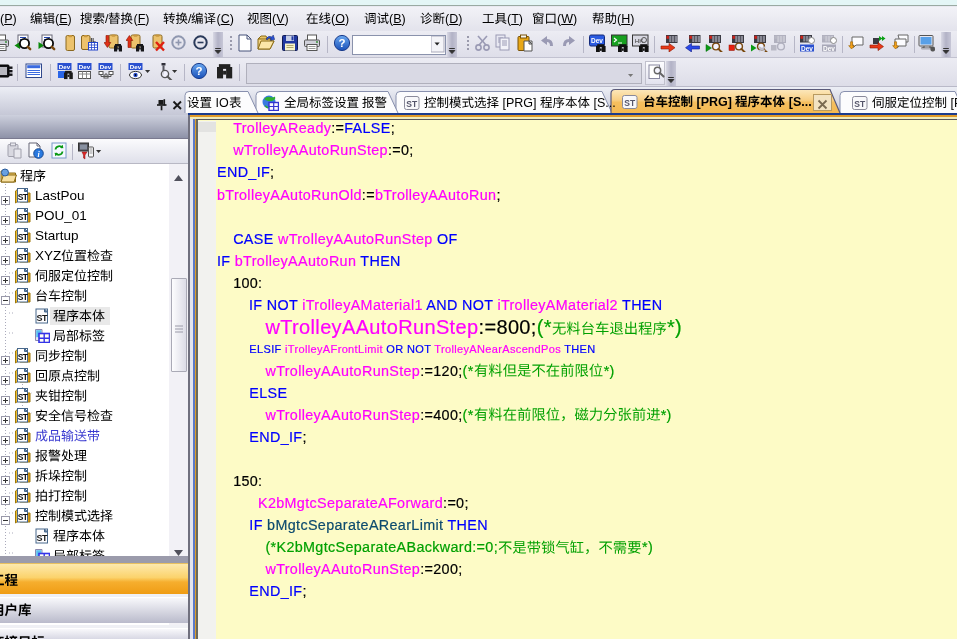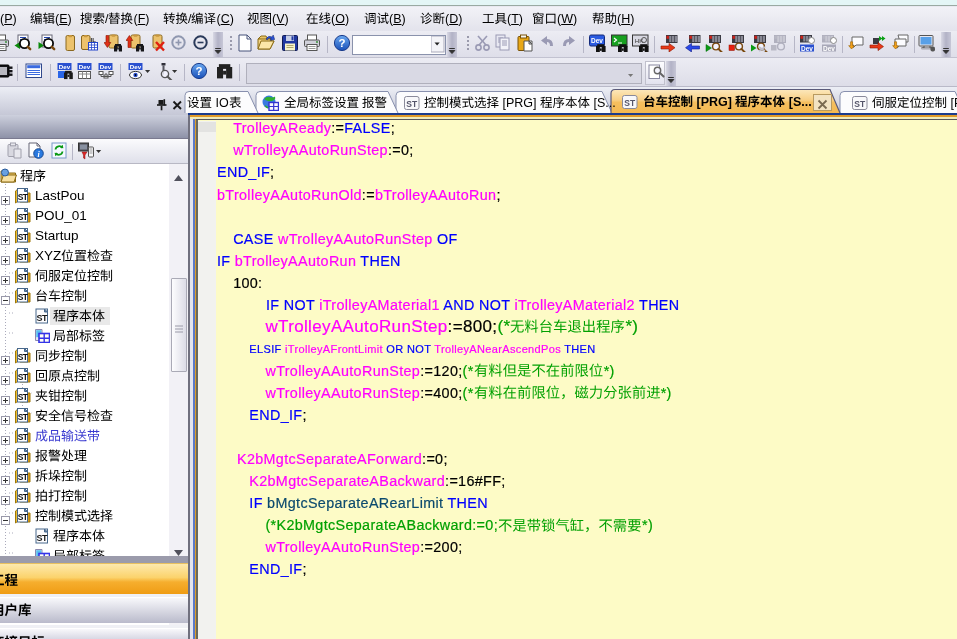--- a/index.html
+++ b/index.html
@@ -615,22 +615,22 @@
 <div class="ab" style="left:198px;top:121.5px;width:18px;height:10.5px;background:#e3e3e1"></div>
 <div id="code" class="ab" style="left:216px;top:117.4px;width:741px;height:521.6px;overflow:hidden">
       <div style="height:22.05px;line-height:22.05px;font-size:14.35px;letter-spacing:0.35px;-webkit-text-stroke:0.2px;white-space:nowrap;padding-left:17.15px"><span style="color:#ff00ff">TrolleyAReady</span><span style="color:#000000">:=</span><span style="color:#0000ff">FALSE</span><span style="color:#000000">;</span></div>
       <div style="height:22.05px;line-height:22.05px;font-size:14.35px;letter-spacing:0.35px;-webkit-text-stroke:0.2px;white-space:nowrap;padding-left:17.15px"><span style="color:#ff00ff">wTrolleyAAutoRunStep</span><span style="color:#000000">:=0;</span></div>
       <div style="height:22.05px;line-height:22.05px;font-size:14.35px;letter-spacing:0.35px;-webkit-text-stroke:0.2px;white-space:nowrap;padding-left:1.00px"><span style="color:#0000ff">END_IF</span><span style="color:#000000">;</span></div>
       <div style="height:22.05px;line-height:22.05px;font-size:14.35px;letter-spacing:0.35px;-webkit-text-stroke:0.2px;white-space:nowrap;padding-left:1.00px"><span style="color:#ff00ff">bTrolleyAAutoRunOld</span><span style="color:#000000">:=</span><span style="color:#ff00ff">bTrolleyAAutoRun</span><span style="color:#000000">;</span></div>
       <div style="height:22.05px;line-height:22.05px;font-size:14.35px;letter-spacing:0.35px;-webkit-text-stroke:0.2px;white-space:nowrap;padding-left:1.00px"></div>
       <div style="height:22.05px;line-height:22.05px;font-size:14.35px;letter-spacing:0.35px;-webkit-text-stroke:0.2px;white-space:nowrap;padding-left:17.15px"><span style="color:#0000ff">CASE </span><span style="color:#ff00ff">wTrolleyAAutoRunStep</span><span style="color:#0000ff"> OF</span></div>
       <div style="height:22.05px;line-height:22.05px;font-size:14.35px;letter-spacing:0.35px;-webkit-text-stroke:0.2px;white-space:nowrap;padding-left:1.00px"><span style="color:#0000ff">IF </span><span style="color:#ff00ff">bTrolleyAAutoRun</span><span style="color:#0000ff"> THEN</span></div>
       <div style="height:22.05px;line-height:22.05px;font-size:14.35px;letter-spacing:0.35px;-webkit-text-stroke:0.2px;white-space:nowrap;padding-left:17.15px"><span style="color:#000000">100:</span></div>
-      <div style="height:22.05px;line-height:22.05px;font-size:14.35px;letter-spacing:0.35px;-webkit-text-stroke:0.2px;white-space:nowrap;padding-left:50px"><span style="color:#0000ff">IF NOT </span><span style="color:#ff00ff">iTrolleyAMaterial1</span><span style="color:#0000ff"> AND NOT </span><span style="color:#ff00ff">iTrolleyAMaterial2</span><span style="color:#0000ff"> THEN</span></div>
-      <div style="height:22.05px;line-height:22.05px;font-size:17px;letter-spacing:0.35px;-webkit-text-stroke:0.2px;white-space:nowrap;padding-left:49.45px"><span style="color:#ff00ff">wTrolleyAAutoRunStep</span><span style="color:#000000">:=800;</span><span style="color:#00a000"><span>(*</span><svg width="115" height="17" viewBox="0 0 115 17" style="vertical-align:-4.37px;" fill="#00a000">
+      <div style="height:22.05px;line-height:22.05px;font-size:14.35px;letter-spacing:0.35px;-webkit-text-stroke:0.2px;white-space:nowrap;padding-left:33px"><span style="color:#0000ff">IF NOT </span><span style="color:#ff00ff">iTrolleyAMaterial1</span><span style="color:#0000ff"> AND NOT </span><span style="color:#ff00ff">iTrolleyAMaterial2</span><span style="color:#0000ff"> THEN</span></div>
+      <div style="height:22.05px;line-height:22.05px;font-size:20px;letter-spacing:0.35px;-webkit-text-stroke:0.2px;white-space:nowrap;padding-left:49.45px"><span style="color:#ff00ff">wTrolleyAAutoRunStep</span><span style="color:#000000">:=800;</span><span style="color:#00a000"><span>(*</span><svg width="115" height="17" viewBox="0 0 115 17" style="vertical-align:-4.37px;" fill="#00a000">
             <g transform="translate(0,12.63) scale(0.01435,-0.01435)">
               <path d="M114 773V699H446C443 628 440 552 428 477H52V404H414C373 232 276 71 39 -19C58 -34 80 -61 90 -80C348 23 448 208 490 404H511V60C511 -31 539 -57 643 -57C664 -57 807 -57 830 -57C926 -57 950 -15 960 145C938 150 905 163 887 177C882 40 874 17 825 17C794 17 674 17 650 17C599 17 589 24 589 60V404H951V477H503C514 552 519 627 521 699H894V773Z"></path>
               <path transform="translate(1000)" d="M54 762C80 692 104 600 108 540L168 555C161 615 138 707 109 777ZM377 780C363 712 334 613 311 553L360 537C386 594 418 688 443 763ZM516 717C574 682 643 627 674 589L714 646C681 684 612 735 554 769ZM465 465C524 433 597 381 632 345L669 405C634 441 560 488 500 518ZM47 504V434H188C152 323 89 191 31 121C44 102 62 70 70 48C119 115 170 225 208 333V-79H278V334C315 276 361 200 379 162L429 221C407 254 307 388 278 420V434H442V504H278V837H208V504ZM440 203 453 134 765 191V-79H837V204L966 227L954 296L837 275V840H765V262Z"></path>
               <path transform="translate(2000)" d="M179 342V-79H255V-25H741V-77H821V342ZM255 48V270H741V48ZM126 426C165 441 224 443 800 474C825 443 846 414 861 388L925 434C873 518 756 641 658 727L599 687C647 644 699 591 745 540L231 516C320 598 410 701 490 811L415 844C336 720 219 593 183 559C149 526 124 505 101 500C110 480 122 442 126 426Z"></path>
               <path transform="translate(3000)" d="M168 321C178 330 216 336 276 336H507V184H61V110H507V-80H586V110H942V184H586V336H858V407H586V560H507V407H250C292 470 336 543 376 622H924V695H412C432 737 451 779 468 822L383 845C366 795 345 743 323 695H77V622H289C255 554 225 500 210 478C182 434 162 404 140 398C150 377 164 338 168 321Z"></path>
               <path transform="translate(4000)" d="M80 760C135 711 199 641 227 595L288 640C257 686 191 753 138 800ZM780 580V483H467V580ZM780 639H467V733H780ZM384 83C404 96 435 107 644 166C642 180 640 209 641 229L467 184V420H853V795H391V216C391 174 367 154 350 145C362 131 379 101 384 83ZM560 350C667 273 796 160 856 86L912 130C878 170 825 219 767 267C821 298 882 339 933 378L873 422C835 388 773 341 719 306C683 336 646 364 611 388ZM259 484H52V414H188V105C143 88 92 48 41 -2L87 -64C141 -3 193 50 229 50C252 50 284 21 326 -3C395 -43 482 -53 600 -53C696 -53 871 -47 943 -43C945 -22 956 13 964 32C867 21 718 14 602 14C493 14 407 21 342 56C304 78 281 97 259 107Z"></path>
               <path transform="translate(5000)" d="M104 341V-21H814V-78H895V341H814V54H539V404H855V750H774V477H539V839H457V477H228V749H150V404H457V54H187V341Z"></path>
               <path transform="translate(6000)" d="M532 733H834V549H532ZM462 798V484H907V798ZM448 209V144H644V13H381V-53H963V13H718V144H919V209H718V330H941V396H425V330H644V209ZM361 826C287 792 155 763 43 744C52 728 62 703 65 687C112 693 162 702 212 712V558H49V488H202C162 373 93 243 28 172C41 154 59 124 67 103C118 165 171 264 212 365V-78H286V353C320 311 360 257 377 229L422 288C402 311 315 401 286 426V488H411V558H286V729C333 740 377 753 413 768Z"></path>
               <path transform="translate(7000)" d="M371 437C438 408 518 370 583 336H230V271H542V8C542 -7 537 -11 517 -12C498 -13 431 -13 357 -11C367 -32 379 -60 383 -81C473 -81 533 -81 569 -70C606 -59 617 -38 617 7V271H833C799 225 761 178 729 146L789 116C841 166 897 245 949 317L895 340L882 336H697L705 344C685 356 658 370 629 384C712 429 798 493 857 554L808 591L791 587H288V525H724C678 485 619 444 564 416C514 439 461 462 416 481ZM471 824C486 795 504 759 517 728H120V450C120 305 113 102 31 -41C48 -49 81 -70 94 -83C180 69 193 295 193 450V658H951V728H603C589 761 564 809 543 845Z"></path>
             </g>
@@ -642,41 +642,42 @@
               <path transform="translate(1000)" d="M54 762C80 692 104 600 108 540L168 555C161 615 138 707 109 777ZM377 780C363 712 334 613 311 553L360 537C386 594 418 688 443 763ZM516 717C574 682 643 627 674 589L714 646C681 684 612 735 554 769ZM465 465C524 433 597 381 632 345L669 405C634 441 560 488 500 518ZM47 504V434H188C152 323 89 191 31 121C44 102 62 70 70 48C119 115 170 225 208 333V-79H278V334C315 276 361 200 379 162L429 221C407 254 307 388 278 420V434H442V504H278V837H208V504ZM440 203 453 134 765 191V-79H837V204L966 227L954 296L837 275V840H765V262Z"></path>
               <path transform="translate(2000)" d="M308 31V-39H967V31ZM470 431H801V230H470ZM470 698H801V501H470ZM393 769V160H882V769ZM278 836C221 684 126 534 26 438C40 420 63 379 70 361C105 396 139 438 172 483V-78H246V597C286 666 322 740 351 814Z"></path>
               <path transform="translate(3000)" d="M236 607H757V525H236ZM236 742H757V661H236ZM164 799V468H833V799ZM231 299C205 153 141 40 35 -29C52 -40 81 -68 92 -81C158 -34 210 30 248 109C330 -29 459 -60 661 -60H935C939 -39 951 -6 963 12C911 11 702 10 664 11C622 11 582 12 546 16V154H878V220H546V332H943V399H59V332H471V29C384 51 320 98 281 190C291 221 299 254 306 289Z"></path>
               <path transform="translate(4000)" d="M559 478C678 398 828 280 899 203L960 261C885 338 733 450 615 526ZM69 770V693H514C415 522 243 353 44 255C60 238 83 208 95 189C234 262 358 365 459 481V-78H540V584C566 619 589 656 610 693H931V770Z"></path>
               <path transform="translate(5000)" d="M391 840C377 789 359 736 338 685H63V613H305C241 485 153 366 38 286C50 269 69 237 77 217C119 247 158 281 193 318V-76H268V407C315 471 356 541 390 613H939V685H421C439 730 455 776 469 821ZM598 561V368H373V298H598V14H333V-56H938V14H673V298H900V368H673V561Z"></path>
               <path transform="translate(6000)" d="M604 514V104H674V514ZM807 544V14C807 -1 802 -5 786 -5C769 -6 715 -6 654 -4C665 -24 677 -56 681 -76C758 -77 809 -75 839 -63C870 -51 881 -30 881 13V544ZM723 845C701 796 663 730 629 682H329L378 700C359 740 316 799 278 841L208 816C244 775 281 721 300 682H53V613H947V682H714C743 723 775 773 803 819ZM409 301V200H187V301ZM409 360H187V459H409ZM116 523V-75H187V141H409V7C409 -6 405 -10 391 -10C378 -11 332 -11 281 -9C291 -28 302 -57 307 -76C374 -76 419 -75 446 -63C474 -52 482 -32 482 6V523Z"></path>
               <path transform="translate(7000)" d="M92 799V-78H159V731H304C283 664 254 576 225 505C297 425 315 356 315 301C315 270 309 242 294 231C285 226 274 223 263 222C247 221 227 222 204 223C216 204 223 175 223 157C245 156 271 156 290 159C311 161 329 167 342 177C371 198 382 240 382 294C382 357 365 429 293 513C326 593 363 691 392 773L343 802L332 799ZM811 546V422H516V546ZM811 609H516V730H811ZM439 -80C458 -67 490 -56 696 0C694 16 692 47 693 68L516 25V356H612C662 157 757 3 914 -73C925 -52 948 -23 965 -8C885 25 820 81 771 152C826 185 892 229 943 271L894 324C854 287 791 240 738 206C713 251 693 302 678 356H883V796H442V53C442 11 421 -9 406 -18C417 -33 433 -63 439 -80Z"></path>
               <path transform="translate(8000)" d="M369 658V585H914V658ZM435 509C465 370 495 185 503 80L577 102C567 204 536 384 503 525ZM570 828C589 778 609 712 617 669L692 691C682 734 660 797 641 847ZM326 34V-38H955V34H748C785 168 826 365 853 519L774 532C756 382 716 169 678 34ZM286 836C230 684 136 534 38 437C51 420 73 381 81 363C115 398 148 439 180 484V-78H255V601C294 669 329 742 357 815Z"></path>
             </g>
           </svg><span>*)</span></span></div>
+      <div style="height:22.05px;line-height:22.05px;font-size:14.35px;letter-spacing:0.35px;-webkit-text-stroke:0.2px;white-space:nowrap;padding-left:33.30px"><span style="color:#0000ff">ELSE</span></div>
       <div style="height:22.05px;line-height:22.05px;font-size:14.35px;letter-spacing:0.35px;-webkit-text-stroke:0.2px;white-space:nowrap;padding-left:49.45px"><span style="color:#ff00ff">wTrolleyAAutoRunStep</span><span style="color:#000000">:=400;</span><span style="color:#00a000"><span>(*</span><svg width="187" height="17" viewBox="0 0 187 17" style="vertical-align:-4.37px;" fill="#00a000">
             <g transform="translate(0,12.63) scale(0.01435,-0.01435)">
               <path d="M391 840C379 797 365 753 347 710H63V640H316C252 508 160 386 40 304C54 290 78 263 88 246C151 291 207 345 255 406V-79H329V119H748V15C748 0 743 -6 726 -6C707 -7 646 -8 580 -5C590 -26 601 -57 605 -77C691 -77 746 -77 779 -66C812 -53 822 -30 822 14V524H336C359 562 379 600 397 640H939V710H427C442 747 455 785 467 822ZM329 289H748V184H329ZM329 353V456H748V353Z"></path>
               <path transform="translate(1000)" d="M54 762C80 692 104 600 108 540L168 555C161 615 138 707 109 777ZM377 780C363 712 334 613 311 553L360 537C386 594 418 688 443 763ZM516 717C574 682 643 627 674 589L714 646C681 684 612 735 554 769ZM465 465C524 433 597 381 632 345L669 405C634 441 560 488 500 518ZM47 504V434H188C152 323 89 191 31 121C44 102 62 70 70 48C119 115 170 225 208 333V-79H278V334C315 276 361 200 379 162L429 221C407 254 307 388 278 420V434H442V504H278V837H208V504ZM440 203 453 134 765 191V-79H837V204L966 227L954 296L837 275V840H765V262Z"></path>
               <path transform="translate(2000)" d="M391 840C377 789 359 736 338 685H63V613H305C241 485 153 366 38 286C50 269 69 237 77 217C119 247 158 281 193 318V-76H268V407C315 471 356 541 390 613H939V685H421C439 730 455 776 469 821ZM598 561V368H373V298H598V14H333V-56H938V14H673V298H900V368H673V561Z"></path>
               <path transform="translate(3000)" d="M604 514V104H674V514ZM807 544V14C807 -1 802 -5 786 -5C769 -6 715 -6 654 -4C665 -24 677 -56 681 -76C758 -77 809 -75 839 -63C870 -51 881 -30 881 13V544ZM723 845C701 796 663 730 629 682H329L378 700C359 740 316 799 278 841L208 816C244 775 281 721 300 682H53V613H947V682H714C743 723 775 773 803 819ZM409 301V200H187V301ZM409 360H187V459H409ZM116 523V-75H187V141H409V7C409 -6 405 -10 391 -10C378 -11 332 -11 281 -9C291 -28 302 -57 307 -76C374 -76 419 -75 446 -63C474 -52 482 -32 482 6V523Z"></path>
               <path transform="translate(4000)" d="M92 799V-78H159V731H304C283 664 254 576 225 505C297 425 315 356 315 301C315 270 309 242 294 231C285 226 274 223 263 222C247 221 227 222 204 223C216 204 223 175 223 157C245 156 271 156 290 159C311 161 329 167 342 177C371 198 382 240 382 294C382 357 365 429 293 513C326 593 363 691 392 773L343 802L332 799ZM811 546V422H516V546ZM811 609H516V730H811ZM439 -80C458 -67 490 -56 696 0C694 16 692 47 693 68L516 25V356H612C662 157 757 3 914 -73C925 -52 948 -23 965 -8C885 25 820 81 771 152C826 185 892 229 943 271L894 324C854 287 791 240 738 206C713 251 693 302 678 356H883V796H442V53C442 11 421 -9 406 -18C417 -33 433 -63 439 -80Z"></path>
               <path transform="translate(5000)" d="M369 658V585H914V658ZM435 509C465 370 495 185 503 80L577 102C567 204 536 384 503 525ZM570 828C589 778 609 712 617 669L692 691C682 734 660 797 641 847ZM326 34V-38H955V34H748C785 168 826 365 853 519L774 532C756 382 716 169 678 34ZM286 836C230 684 136 534 38 437C51 420 73 381 81 363C115 398 148 439 180 484V-78H255V601C294 669 329 742 357 815Z"></path>
               <path transform="translate(6000)" d="M157 -107C262 -70 330 12 330 120C330 190 300 235 245 235C204 235 169 210 169 163C169 116 203 92 244 92L261 94C256 25 212 -22 135 -54Z"></path>
               <path transform="translate(7000)" d="M42 784V721H151C130 551 93 390 26 284C38 267 56 230 61 214C79 242 95 272 110 305V-35H169V47H327V484H171C190 559 205 639 216 721H341V784ZM169 422H267V108H169ZM786 841C769 787 735 712 707 660H537L593 686C578 728 544 790 510 836L451 812C481 766 514 703 529 660H358V592H957V660H777C805 707 835 766 859 817ZM353 -37C370 -28 398 -21 577 7C582 -18 586 -42 589 -63L644 -52C635 13 609 111 583 185L531 175C543 141 554 102 564 64L430 45C508 156 586 298 647 438L585 466C570 426 552 385 534 346L431 338C470 400 507 479 535 553L472 581C448 491 400 395 385 371C371 346 358 329 344 325C352 308 363 275 366 261C380 268 401 273 504 284C461 199 419 130 401 104C373 61 351 31 331 27C339 9 350 -23 353 -37ZM661 -35C677 -26 706 -18 897 11C904 -16 910 -41 913 -62L969 -48C958 17 927 116 893 191L840 178C854 144 869 105 881 67L734 47C808 159 881 304 936 445L871 472C857 431 841 388 823 348L718 339C754 401 789 480 813 556L748 584C728 495 685 399 672 375C659 349 647 332 633 328C642 311 653 277 656 263C670 270 691 275 796 286C757 202 720 134 703 109C677 66 657 35 637 30C645 12 657 -21 660 -35L661 -33Z"></path>
               <path transform="translate(8000)" d="M410 838V665V622H83V545H406C391 357 325 137 53 -25C72 -38 99 -66 111 -84C402 93 470 337 484 545H827C807 192 785 50 749 16C737 3 724 0 703 0C678 0 614 1 545 7C560 -15 569 -48 571 -70C633 -73 697 -75 731 -72C770 -68 793 -61 817 -31C862 18 882 168 905 582C906 593 907 622 907 622H488V665V838Z"></path>
               <path transform="translate(9000)" d="M673 822 604 794C675 646 795 483 900 393C915 413 942 441 961 456C857 534 735 687 673 822ZM324 820C266 667 164 528 44 442C62 428 95 399 108 384C135 406 161 430 187 457V388H380C357 218 302 59 65 -19C82 -35 102 -64 111 -83C366 9 432 190 459 388H731C720 138 705 40 680 14C670 4 658 2 637 2C614 2 552 2 487 8C501 -13 510 -45 512 -67C575 -71 636 -72 670 -69C704 -66 727 -59 748 -34C783 5 796 119 811 426C812 436 812 462 812 462H192C277 553 352 670 404 798Z"></path>
               <path transform="translate(10000)" d="M846 795C790 692 697 595 598 533C615 522 644 496 656 483C756 552 856 660 919 774ZM117 577C112 480 100 352 88 273H288C278 93 266 21 248 3C239 -6 229 -8 212 -8C194 -8 145 -7 94 -3C106 -22 115 -50 116 -70C167 -73 217 -73 243 -71C274 -68 293 -62 311 -42C340 -12 352 75 364 310C365 320 366 341 366 341H166C172 391 177 450 182 506H360V802H93V732H288V577ZM474 -85C490 -71 518 -59 717 25C715 41 713 73 713 95L562 38V380H660C706 186 791 22 920 -66C932 -46 955 -20 972 -5C854 66 772 212 730 380H958V452H562V820H488V452H376V380H488V47C488 7 460 -12 442 -21C454 -36 469 -67 474 -85Z"></path>
               <path transform="translate(11000)" d="M604 514V104H674V514ZM807 544V14C807 -1 802 -5 786 -5C769 -6 715 -6 654 -4C665 -24 677 -56 681 -76C758 -77 809 -75 839 -63C870 -51 881 -30 881 13V544ZM723 845C701 796 663 730 629 682H329L378 700C359 740 316 799 278 841L208 816C244 775 281 721 300 682H53V613H947V682H714C743 723 775 773 803 819ZM409 301V200H187V301ZM409 360H187V459H409ZM116 523V-75H187V141H409V7C409 -6 405 -10 391 -10C378 -11 332 -11 281 -9C291 -28 302 -57 307 -76C374 -76 419 -75 446 -63C474 -52 482 -32 482 6V523Z"></path>
               <path transform="translate(12000)" d="M81 778C136 728 203 655 234 609L292 657C259 701 190 770 135 819ZM720 819V658H555V819H481V658H339V586H481V469L479 407H333V335H471C456 259 423 185 348 128C364 117 392 89 402 74C491 142 530 239 545 335H720V80H795V335H944V407H795V586H924V658H795V819ZM555 586H720V407H553L555 468ZM262 478H50V408H188V121C143 104 91 60 38 2L88 -66C140 2 189 61 223 61C245 61 277 28 319 2C388 -42 472 -53 596 -53C691 -53 871 -47 942 -43C943 -21 955 15 964 35C867 24 716 16 598 16C485 16 401 23 335 64C302 85 281 104 262 115Z"></path>
             </g>
           </svg><span>*)</span></span></div>
       <div style="height:22.05px;line-height:22.05px;font-size:14.35px;letter-spacing:0.35px;-webkit-text-stroke:0.2px;white-space:nowrap;padding-left:33.30px"><span style="color:#0000ff">END_IF</span><span style="color:#000000">;</span></div>
       <div style="height:22.05px;line-height:22.05px;font-size:14.35px;letter-spacing:0.35px;-webkit-text-stroke:0.2px;white-space:nowrap;padding-left:1.00px"></div>
-      <div style="height:22.05px;line-height:22.05px;font-size:14.35px;letter-spacing:0.35px;-webkit-text-stroke:0.2px;white-space:nowrap;padding-left:21px"><span style="color:#ff00ff">K2bMgtcSeparateAForward</span><span style="color:#000000">:=0;</span></div>
-      <div style="height:22.05px;line-height:22.05px;font-size:14.35px;letter-spacing:0.35px;-webkit-text-stroke:0.2px;white-space:nowrap;padding-left:33.30px"><span style="color:#ff00ff">K2bMgtcSeparateABackward</span><span style="color:#000000">:=16#FF;</span></div>
+      <div style="height:22.05px;line-height:22.05px;font-size:14.35px;letter-spacing:0.35px;-webkit-text-stroke:0.2px;white-space:nowrap;padding-left:17.15px"><span style="color:#000000">150:</span></div>
+      <div style="height:22.05px;line-height:22.05px;font-size:14.35px;letter-spacing:0.35px;-webkit-text-stroke:0.2px;white-space:nowrap;padding-left:42px"><span style="color:#ff00ff">K2bMgtcSeparateAForward</span><span style="color:#000000">:=0;</span></div>
       <div style="height:22.05px;line-height:22.05px;font-size:14.35px;letter-spacing:0.35px;-webkit-text-stroke:0.2px;white-space:nowrap;padding-left:33.30px"><span style="color:#0000ff">IF </span><span style="color:#0c4a6e">bMgtcSeparateARearLimit</span><span style="color:#0000ff"> THEN</span></div>
       <div style="height:22.05px;line-height:22.05px;font-size:14.35px;letter-spacing:0.35px;-webkit-text-stroke:0.2px;white-space:nowrap;padding-left:49.45px"><span style="color:#00a000"><span>(*K2bMgtcSeparateABackward:=0;</span><svg width="144" height="17" viewBox="0 0 144 17" style="vertical-align:-4.37px;" fill="#00a000">
             <g transform="translate(0,12.63) scale(0.01435,-0.01435)">
               <path d="M559 478C678 398 828 280 899 203L960 261C885 338 733 450 615 526ZM69 770V693H514C415 522 243 353 44 255C60 238 83 208 95 189C234 262 358 365 459 481V-78H540V584C566 619 589 656 610 693H931V770Z"></path>
               <path transform="translate(1000)" d="M236 607H757V525H236ZM236 742H757V661H236ZM164 799V468H833V799ZM231 299C205 153 141 40 35 -29C52 -40 81 -68 92 -81C158 -34 210 30 248 109C330 -29 459 -60 661 -60H935C939 -39 951 -6 963 12C911 11 702 10 664 11C622 11 582 12 546 16V154H878V220H546V332H943V399H59V332H471V29C384 51 320 98 281 190C291 221 299 254 306 289Z"></path>
               <path transform="translate(2000)" d="M78 504V301H151V439H458V326H187V10H262V259H458V-80H535V259H754V91C754 79 750 76 737 75C723 75 679 74 626 76C637 57 647 30 651 10C719 10 765 10 793 22C822 32 830 52 830 90V326H535V439H847V301H924V504ZM716 835V721H535V835H460V721H289V835H214V721H51V655H214V553H289V655H460V555H535V655H716V550H790V655H951V721H790V835Z"></path>
               <path transform="translate(3000)" d="M640 446V275C640 179 615 52 370 -25C386 -40 408 -66 417 -81C678 10 712 154 712 274V446ZM673 57C756 20 863 -39 915 -79L963 -26C908 14 800 69 719 105ZM441 778C480 724 520 649 537 601L596 632C579 680 538 752 496 805ZM857 802C835 748 794 670 762 623L815 601C848 647 889 718 922 779ZM179 837C148 744 94 654 32 595C45 579 65 542 71 527C106 563 140 608 170 658H415V725H206C221 755 234 787 245 818ZM69 344V275H202V85C202 32 161 -9 142 -25C154 -36 178 -59 187 -73C203 -56 230 -39 411 60C405 75 398 104 395 123L271 58V275H409V344H271V479H393V547H111V479H202V344ZM644 846V572H461V104H530V502H827V106H899V572H714V846Z"></path>
               <path transform="translate(4000)" d="M254 590V527H853V590ZM257 842C209 697 126 558 28 470C47 460 80 437 95 425C156 486 214 570 262 663H927V729H294C308 760 321 792 332 824ZM153 448V382H698C709 123 746 -79 879 -79C939 -79 956 -32 963 87C946 97 925 114 910 131C908 47 902 -5 884 -5C806 -6 778 219 771 448Z"></path>
               <path transform="translate(5000)" d="M74 327V-10L394 34V-22H456V327H394V97L299 87V411H480V478H299V663H459V730H183C195 766 205 804 214 842L144 855C121 747 83 637 31 565C50 557 81 540 95 530C118 567 140 612 160 663H230V478H41V411H230V79L138 70V327ZM490 56V-17H961V56H755V674H942V746H501V674H678V56Z"></path>
               <path transform="translate(6000)" d="M157 -107C262 -70 330 12 330 120C330 190 300 235 245 235C204 235 169 210 169 163C169 116 203 92 244 92L261 94C256 25 212 -22 135 -54Z"></path>

